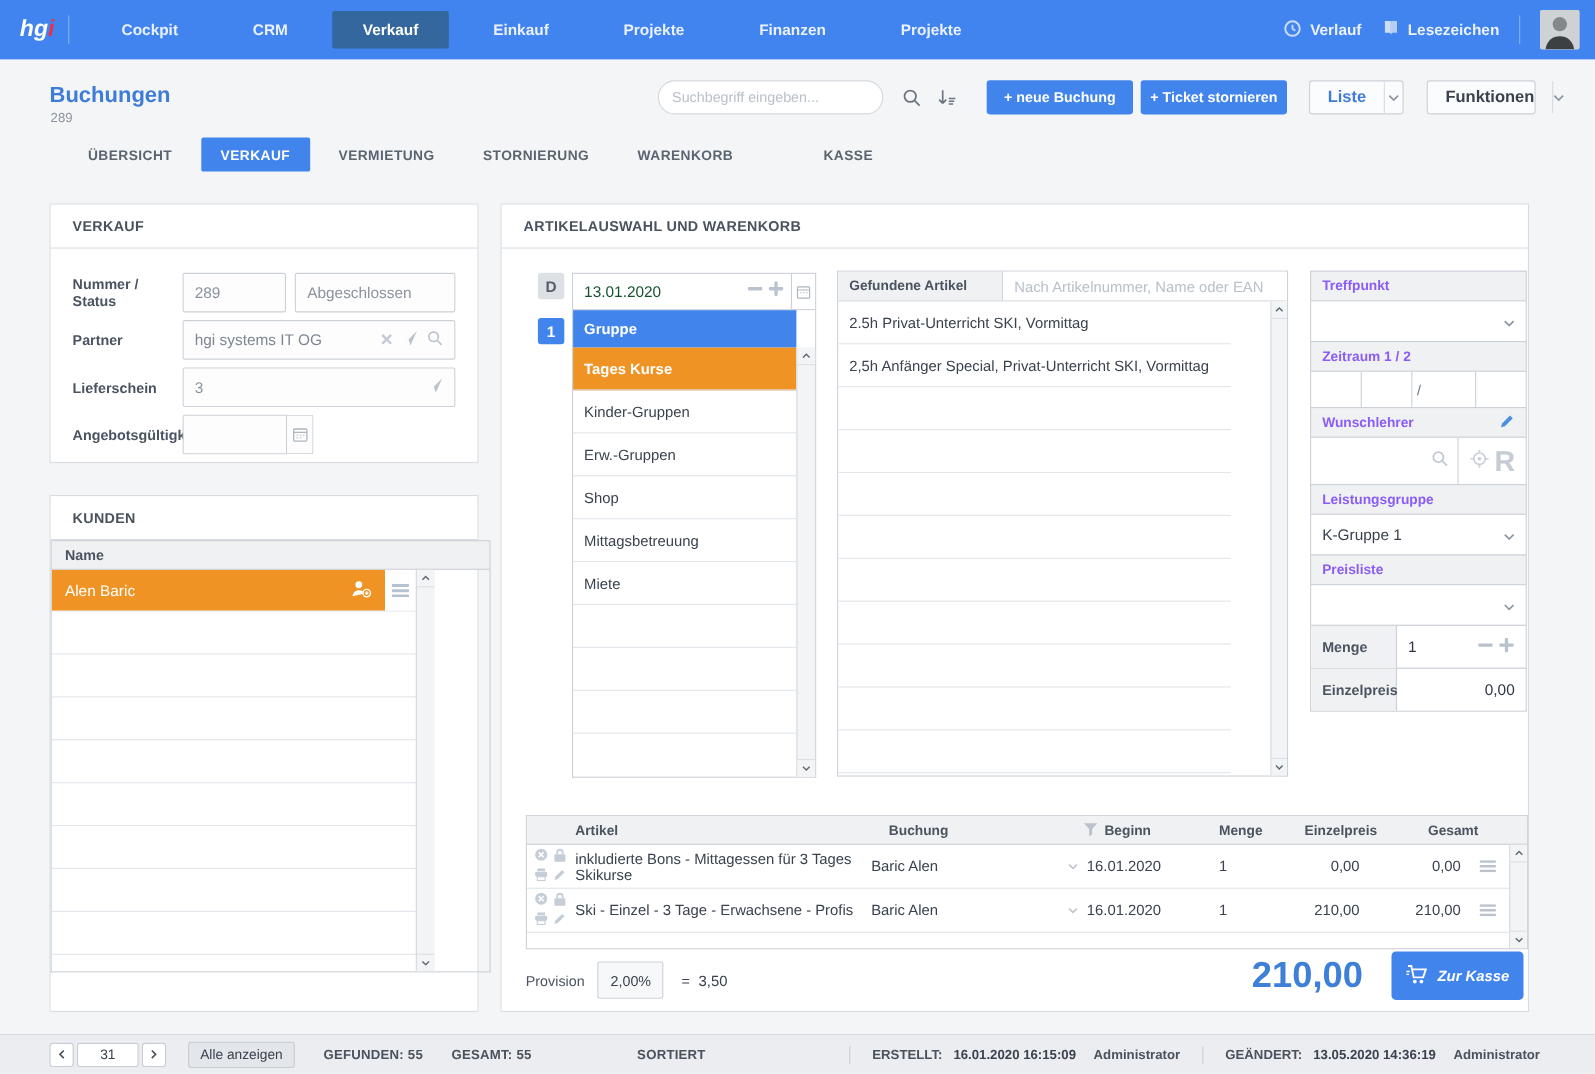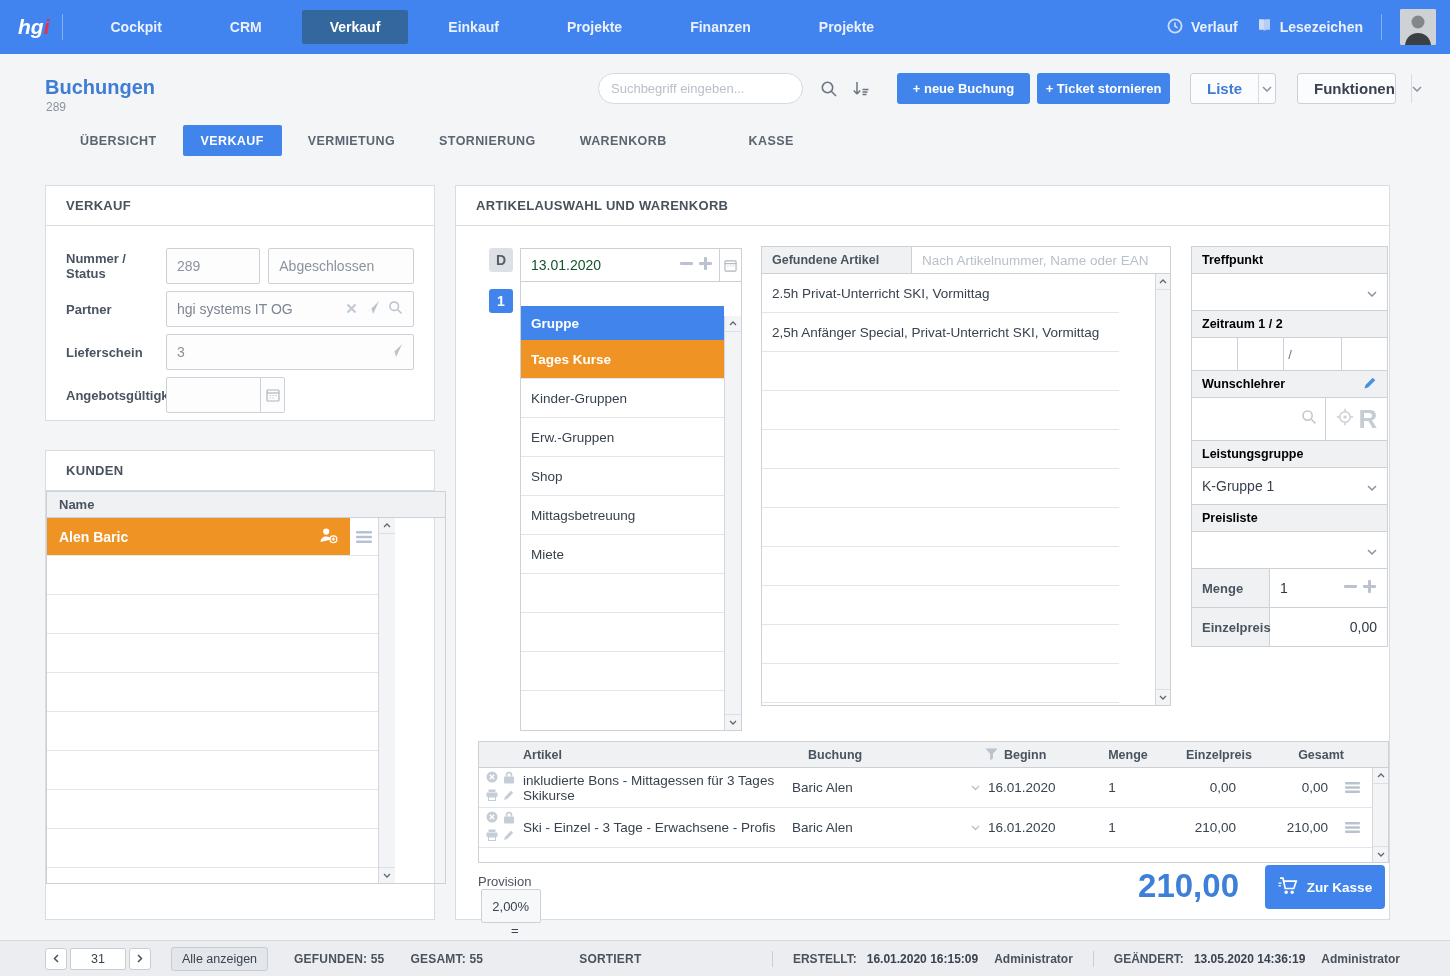--- a/index.html
+++ b/index.html
@@ -53,58 +53,58 @@
   .field .ficons { margin-left:auto; display:flex; align-items:center; gap:8px; }
   .cal-attach { width:24px; height:36px; border:1px solid #ccd1d8; border-left:0; border-radius:0 2px 2px 0; background:#fdfdfe; display:flex; align-items:center; justify-content:center; }
 
   
   .ktable { width:400px; }
   .khead { height:27px; background:#eff1f3; border:1px solid #ccd1d8; display:flex; align-items:center; padding:0 12px; font-size:13px; font-weight:600; color:#4a5460; }
   .kbody-wrap { display:flex; border:1px solid #ccd1d8; border-top:0; height:366px; overflow:hidden; }
   .krows { width:331px; }
   .krow { height:39px; border-bottom:1px solid #e2e5e9; display:flex; align-items:stretch; }
   .krow-sel { height:38px; }
-  .ksel { flex:1; background:#f09325; color:#fff; font-weight:bold; font-size:14px; display:flex; align-items:center; padding:0 12px; }
+  .ksel { flex:1; background:#f09325; color:#fff; font-weight:normal; font-size:14px; display:flex; align-items:center; padding:0 12px; }
   .ksel .picon { margin-left:auto; }
   .kmenu { width:28px; display:flex; align-items:center; justify-content:center; background:#fff; }
   .vscroll { width:17px; background:#f3f4f6; border-left:1px solid #d4d8de; display:flex; flex-direction:column; }
   .sarr { height:16px; display:flex; align-items:center; justify-content:center; border-bottom:1px solid #dcdfe4; background:#f3f4f6; cursor:pointer; }
   .sarr.bot { margin-top:auto; border-top:1px solid #dcdfe4; border-bottom:0; }
 
   
   .dbtn { position:absolute; left:33px; top:62px; width:24px; height:24px; background:#dde1e6; color:#555e68; font-weight:bold; font-size:14px; border-radius:3px; display:flex; align-items:center; justify-content:center; cursor:pointer; }
   .onebtn { position:absolute; left:33px; top:103px; width:24px; height:24px; background:#4184ec; color:#fff; font-weight:bold; font-size:14px; border-radius:3px; display:flex; align-items:center; justify-content:center; cursor:pointer; }
 
   .groupblock { position:absolute; left:64px; top:62px; width:222px; }
   .daterow { display:flex; height:34px; border:1px solid #ccd1d8; background:#fff; }
   .dateval { display:flex; align-items:center; padding:0 10px; font-size:14px; color:#14532d; flex:1; }
   .dateops { display:flex; align-items:center; gap:4px; padding-right:6px; }
   .dcal { width:22px; border-left:1px solid #ccd1d8; display:flex; align-items:center; justify-content:center; }
   .glist-wrap { display:flex; border:1px solid #ccd1d8; border-top:0; }
-  .glist { width:203px;margin-top:24px; }
+  .glist { width:203px; }
   .grow-hdr { height:34px; background:#4184ec; color:#fff; font-size:13.5px; font-weight:600; display:flex; align-items:center; padding:0 10px; }
   .grow { height:39px; border-bottom:1px solid #e2e5e9; display:flex; align-items:center; padding:0 10px; font-size:13.5px; color:#39424e; cursor:pointer; }
   .grow.sel { background:#f09325; color:#fff; font-weight:bold; }
   .ggutter { width:17px; display:flex; flex-direction:column; }
   .ggutter .spacer { height:34px; }
   .ggutter .track { flex:1; background:#f3f4f6; border-left:1px solid #d4d8de; display:flex; flex-direction:column; }
 
   .foundblock { position:absolute; left:305px; top:60px; width:410px; }
   .fhead { display:flex; height:28px; border:1px solid #ccd1d8; background:#fff; }
   .flabel2 { width:150px; background:#eff1f3; border-right:1px solid #ccd1d8; display:flex; align-items:center; padding:0 10px; font-size:12.5px; font-weight:700; color:#4a5460; }
   .fhead input { flex:1; border:0; outline:0; padding:0 10px; font-size:13.5px; font-family:inherit; color:#39424e; }
   .fhead input::placeholder { color:#b9c0c9; }
   .fbody { display:flex; border:1px solid #ccd1d8; border-top:0; height:432px; overflow:hidden;gap:36px; }
   .frows { width:391px; }
   .frow { height:39px; border-bottom:1px solid #e2e5e9; display:flex; align-items:center; padding:0 10px; font-size:13.5px; color:#39424e; cursor:pointer; }
 
   .opts { position:absolute; left:735px; top:60px; width:197px; }
   .ocell { border:1px solid #ccd1d8; margin-top:-1px; background:#fff; display:flex; align-items:center; }
   .ocell:first-child { margin-top:0; }
-  .ohdr { height:28px; background:#eff1f3; font-size:12.5px; font-weight:700; color:#000000; padding:0 10px; }
+  .ohdr { height:28px; background:#eff1f3; font-size:12.5px; font-weight:700; color:#8b5cf6; padding:0 10px; }
   .osel { height:38px; padding:0 10px; font-size:14px; color:#39424e; cursor:pointer; }
   .osel .cdn { margin-left:auto; }
   .zrow { height:34px; padding:0; }
   .zcell { flex:1; height:100%; border-right:1px solid #ccd1d8; }
   .zslash { width:12px; display:flex; align-items:center; justify-content:center; font-size:13px; color:#6a7380; }
   .zcell.last { border-right:0; }
   .wl-row { height:44px; padding:0; }
   .wl-input { flex:1; height:100%; display:flex; align-items:center; padding:0 8px; }
   .wl-side { width:62px; height:100%; border-left:1px solid #ccd1d8; display:flex; align-items:center; justify-content:center; gap:5px; }
   .rletter { font-size:26px; font-weight:bold; color:#c6ccd4; line-height:1; }
@@ -125,27 +125,27 @@
   .c-art { flex:1; }
   .c-buch { width:170px; flex:none; }
   .c-chev { width:26px; flex:none; display:flex; justify-content:center; }
   .c-beg { width:92px; flex:none; }
   .c-men { width:64px; flex:none; text-align:center; }
   .c-ein { width:92px; flex:none; text-align:right; }
   .c-ges { width:96px; flex:none; text-align:right; padding-right:4px; }
   .c-act { width:40px; flex:none; display:flex; justify-content:center; }
   .cscroll { width:16px; background:#f3f4f6; border-left:1px solid #d4d8de; display:flex; flex-direction:column; }
 
-  .provision { position:absolute; left:22px; top:688px; display:flex; align-items:center;flex-direction:column; }
+  .provision { position:absolute; left:22px; top:688px; display:flex; align-items:center; }
   .provision .plbl { font-size:13px; color:#4a5460; margin-right:12px; }
   .pbox { width:60px; height:34px; border:1px solid #ccd1d8; border-radius:2px; background:#f7f8f9; text-align:center; font-size:13px; color:#39424e; font-family:inherit; }
   .peq { margin:0 8px 0 16px; font-size:13px; color:#39424e; }
   .pamt { font-size:13.5px; color:#39424e; }
   .total { position:absolute; right:150px; top:681px; font-size:33px; font-weight:bold; color:#3e7fd8; }
-  .checkout { position:absolute; right:4px; top:679px; width:120px; height:44px; background:#4184ec; border:0; border-radius:4px; color:#fff; font-size:13.5px; font-weight:bold; font-family:inherit; display:flex; align-items:center; justify-content:center; gap:9px; cursor:pointer; }
+  .checkout { position:absolute; right:4px; top:679px; width:120px; height:44px; background:#4184ec; border:0; border-radius:4px; color:#fff; font-size:13.5px; font-weight:bold; font-family:inherit; display:flex; align-items:center; justify-content:center; gap:9px; cursor:pointer;font-style:italic; }
 
   
   .statusbar { position:absolute; left:0; bottom:0; width:1450px; height:36px; background:#ebedf0; border-top:1px solid #d6dadf; display:flex; align-items:center; padding:0 50px 0 45px; font-size:12px; color:#49525d; }
   .pgbtn { width:22px; height:22px; background:#fff; border:1px solid #c9ced5; border-radius:3px; display:flex; align-items:center; justify-content:center; cursor:pointer; }
   .pginput { width:56px; height:22px; margin:0 3px; border:1px solid #c9ced5; border-radius:2px; text-align:center; font-size:12.5px; font-family:inherit; color:#39424e; }
   .showall { height:24px; margin-left:20px; padding:0 10px; background:#e3e6ea; border:1px solid #c6ccd3; border-radius:3px; font-size:12.5px; color:#39424e; font-family:inherit; cursor:pointer; }
   .sb-stat { font-weight:700; letter-spacing:.2px; margin-left:26px; }
   .sb-sorted { font-weight:700; letter-spacing:.2px; margin-left:96px; }
   .sb-right { margin-left:auto; display:flex; align-items:center; gap:10px; }
   .sb-div { width:1px; height:16px; background:#c9ced5; margin:0 10px; }

